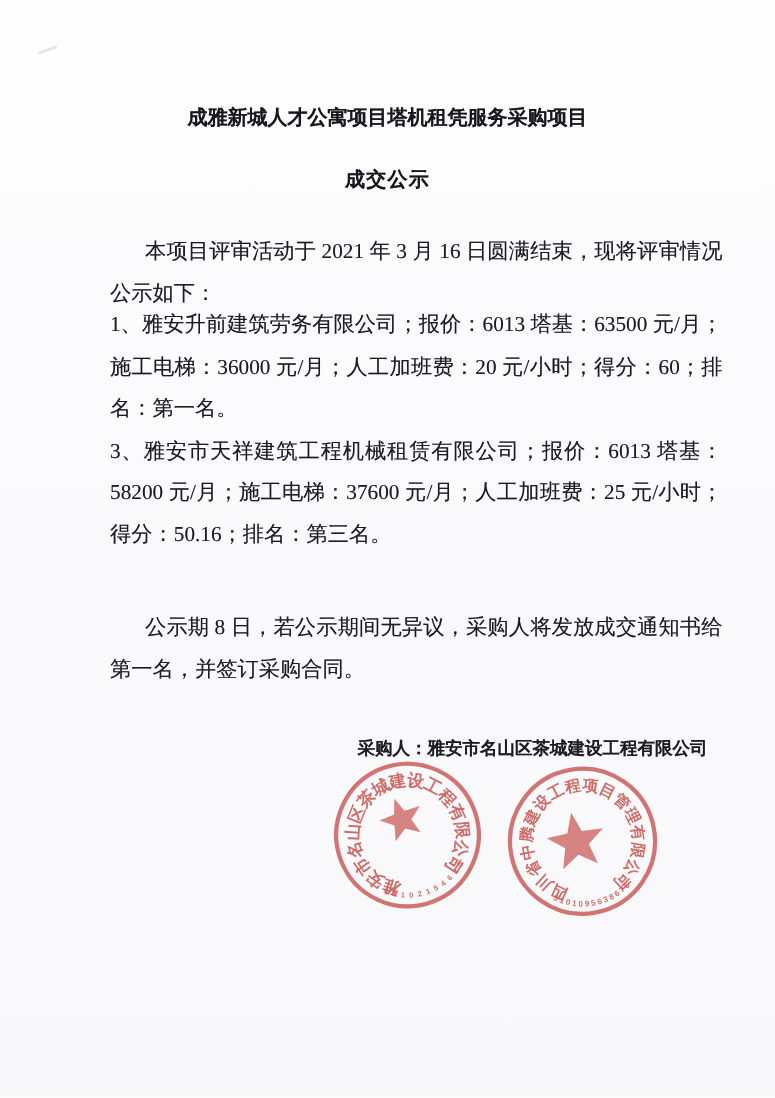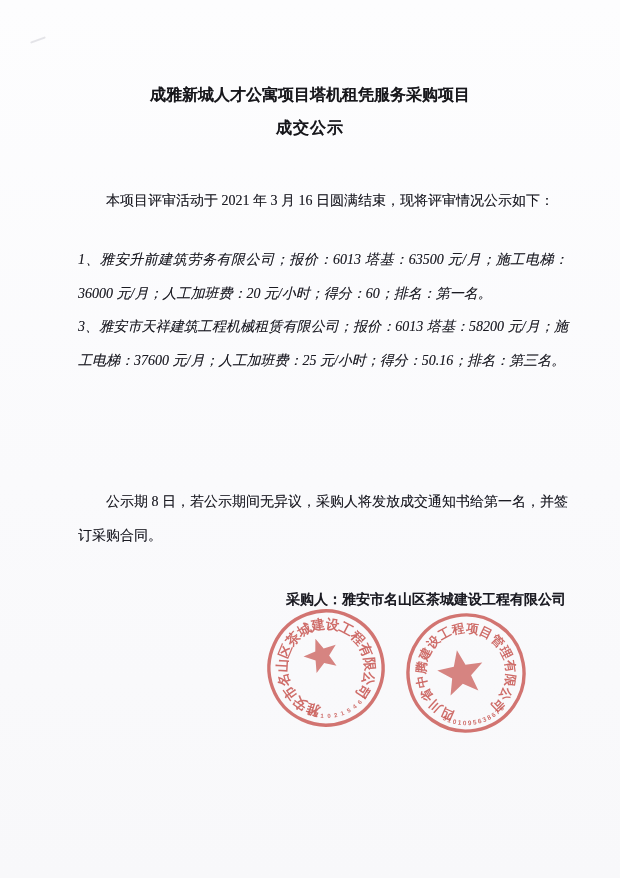--- a/index.html
+++ b/index.html
@@ -13,28 +13,28 @@
   }
   .abs{position:absolute;}
   .title{
     left:0;right:0;text-align:center;
     font-weight:bold;font-size:16px;line-height:22px;
     color:#17171b;
     text-shadow:0 0 .5px rgba(20,20,30,.55);
   }
   .title2{letter-spacing:1px;}
   .bodytext{
-    left:78px;width:490px;
-    font-size:14px;line-height:33.5px;
+    left:88px;width:490px;
+    font-size:17px;line-height:33.5px;
     text-align:justify;
     color:#1b1b22;
     text-shadow:0 0 .4px rgba(25,25,40,.45);
   }
   .indent{text-indent:28px;}
-  .para{margin:0;font-style:italic;}
+  .para{margin:0;}
   .sigline{
     left:78px;width:488px;text-align:right;
     font-size:14px;line-height:20px;
     color:#1b1b22;
     text-shadow:0 0 .4px rgba(25,25,40,.45);
   }
   .seal{
     position:absolute;width:150px;height:150px;
     mix-blend-mode:multiply;
     opacity:.92;
@@ -50,21 +50,21 @@
 </style>
 </head>
 <body>
 
 <div class="page">
 
   <div class="abs smudge"></div>
 
   <div class="abs title" style="top:84px;">成雅新城人才公寓项目塔机租凭服务采购项目</div>
 
-  <div class="abs title title2" style="top:117px;">成交公示</div>
+  <div class="abs title title2" style="top:134px;font-family:Liberation Mono, monospace;">成交公示</div>
 
   <div class="abs bodytext indent" style="top:184px;">本项目评审活动于 2021 年 3 月 16 日圆满结束，现将评审情况公示如下：</div>
 
   <div class="abs bodytext" style="top:243px;">
     <p class="para">1、雅安升前建筑劳务有限公司；报价：6013 塔基：63500 元/月；施工电梯：36000 元/月；人工加班费：20 元/小时；得分：60；排名：第一名。</p>
     <p class="para">3、雅安市天祥建筑工程机械租赁有限公司；报价：6013 塔基：58200 元/月；施工电梯：37600 元/月；人工加班费：25 元/小时；得分：50.16；排名：第三名。</p>
   </div>
 
   <div class="abs bodytext indent" style="top:485px;">公示期 8 日，若公示期间无异议，采购人将发放成交通知书给第一名，并签订采购合同。</div>
 

